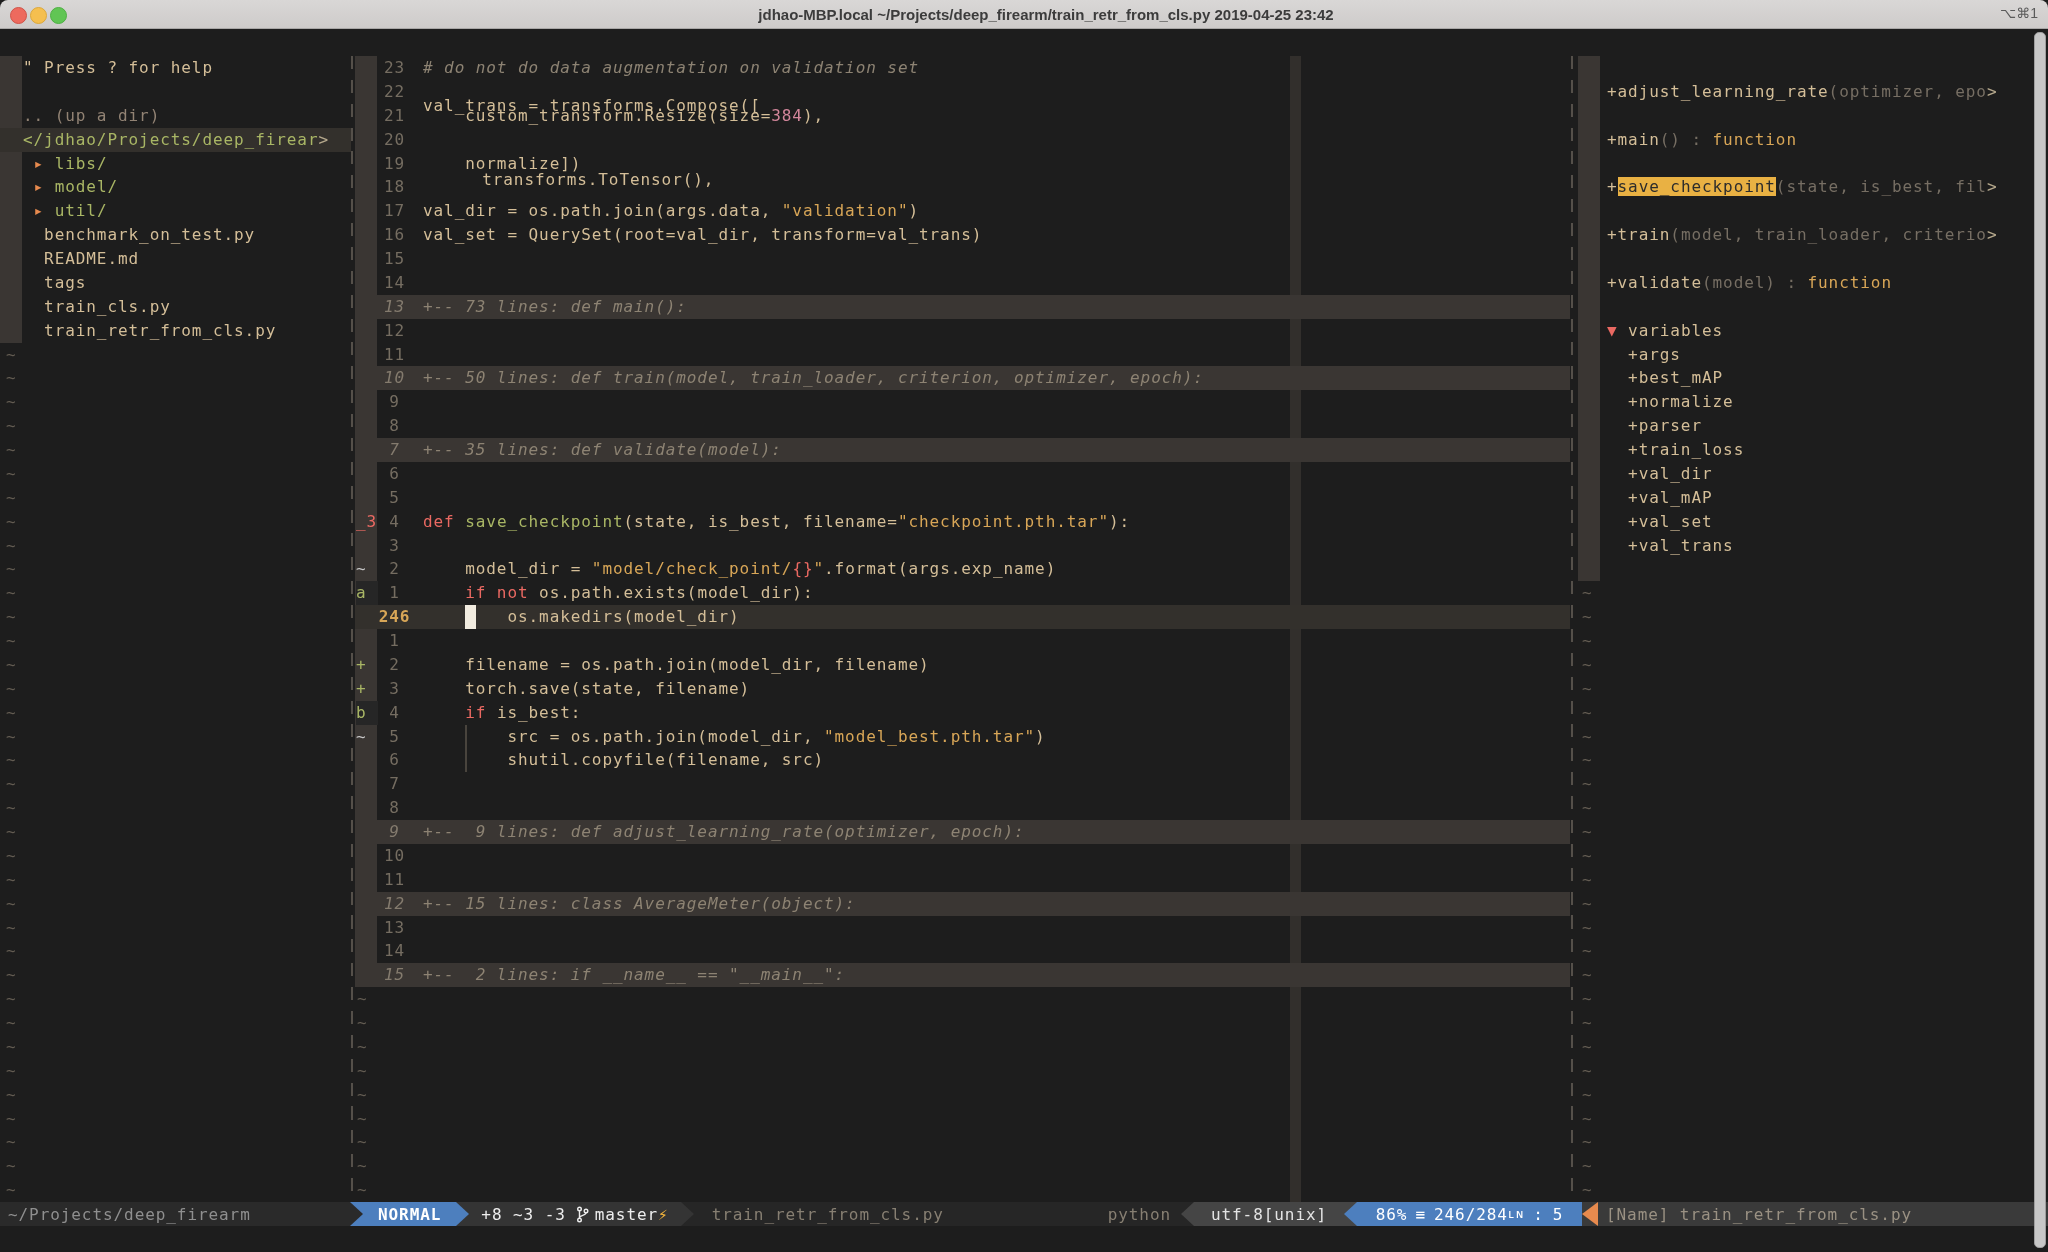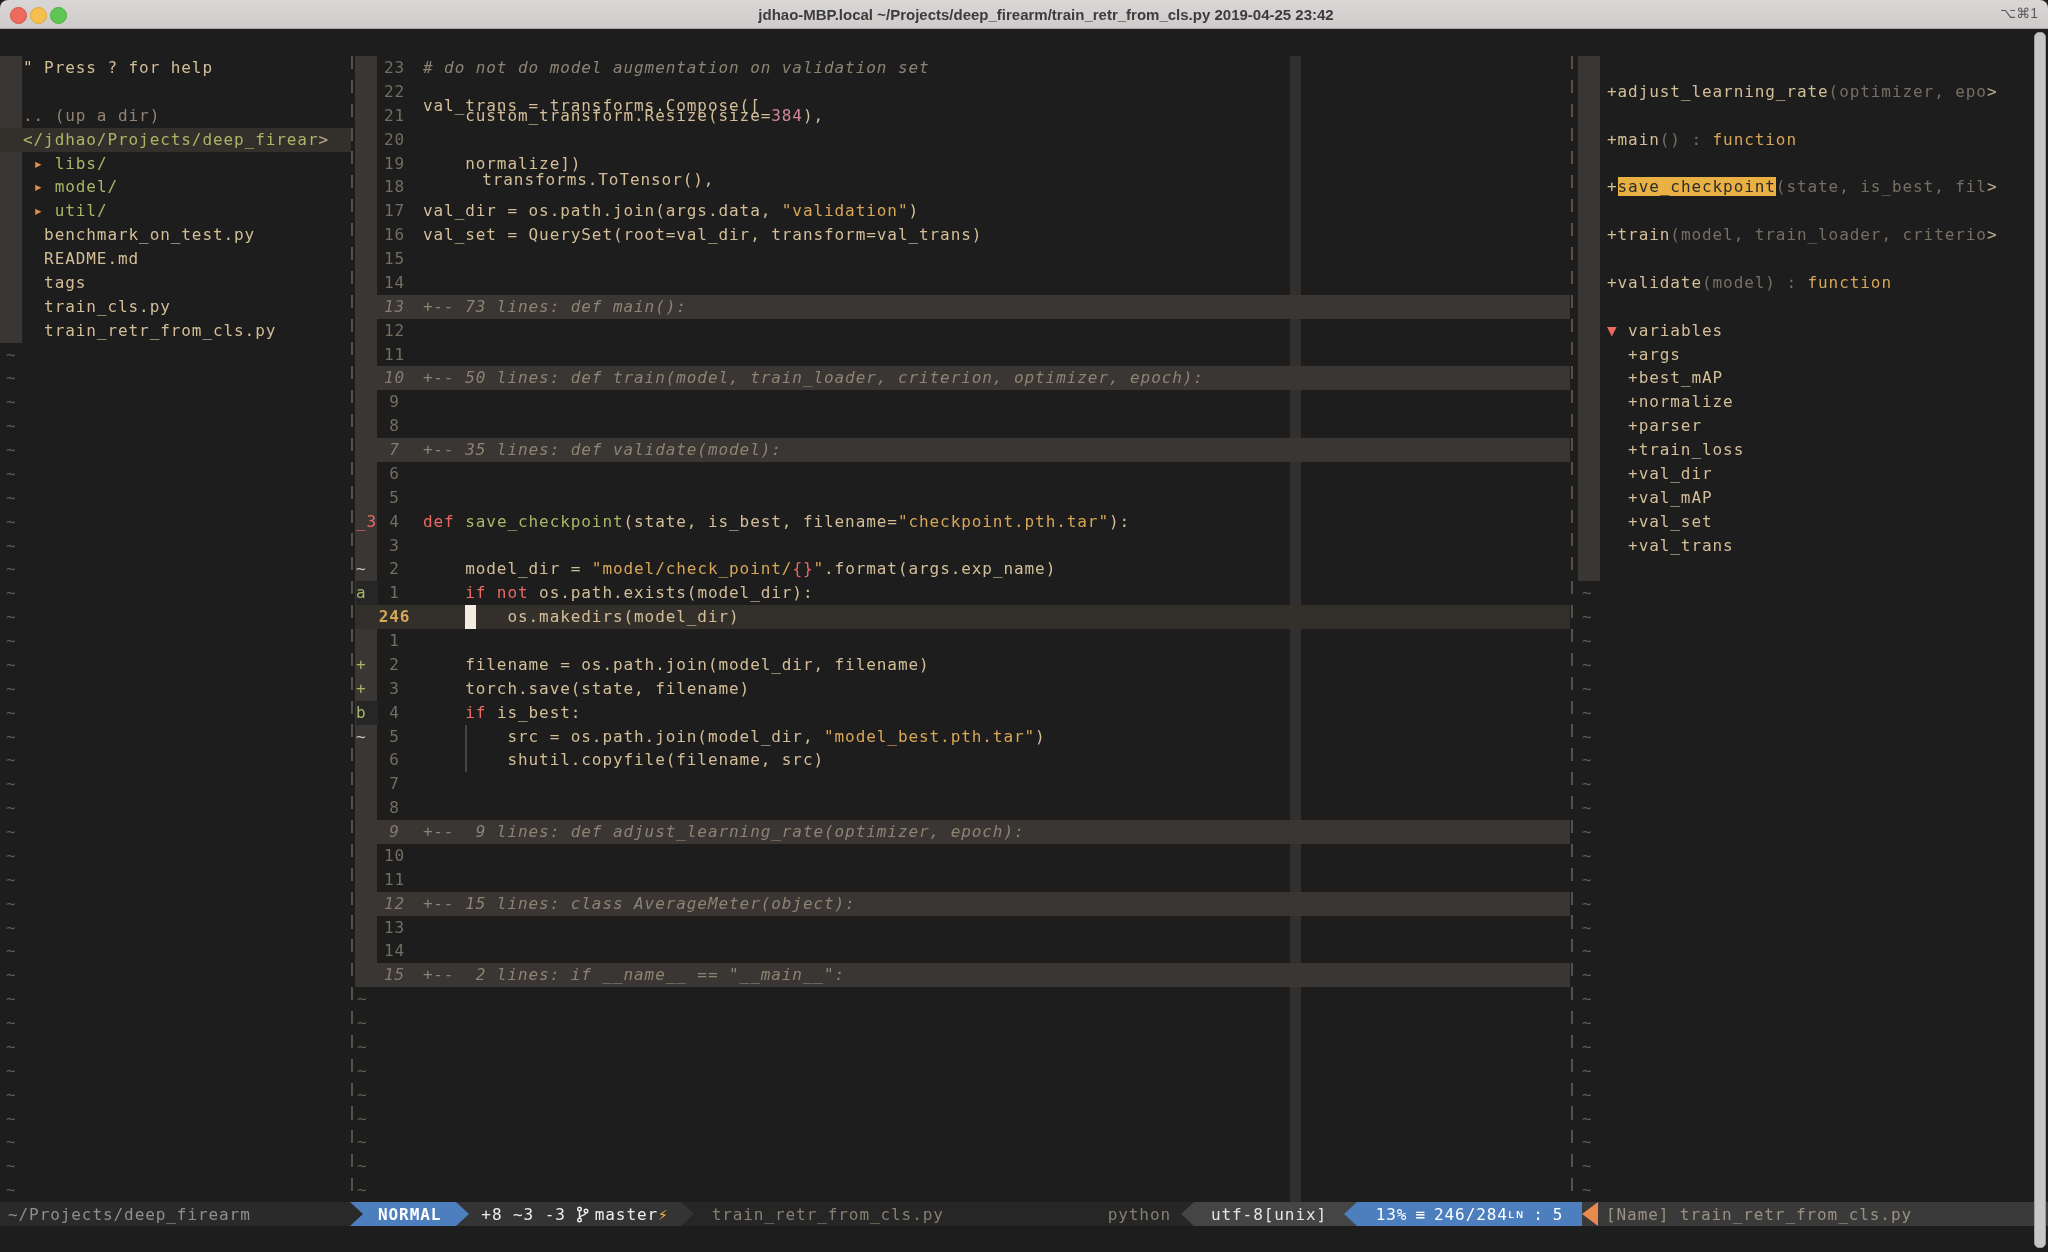--- a/index.html
+++ b/index.html
@@ -123,21 +123,21 @@
       <div class="row mono tilde" style="top: 1034.88px; left: 6px; width: 30px;">~</div>
       <div class="row mono tilde" style="top: 1058.75px; left: 6px; width: 30px;">~</div>
       <div class="row mono tilde" style="top: 1082.62px; left: 6px; width: 30px;">~</div>
       <div class="row mono tilde" style="top: 1106.5px; left: 6px; width: 30px;">~</div>
       <div class="row mono tilde" style="top: 1130.38px; left: 6px; width: 30px;">~</div>
       <div class="row mono tilde" style="top: 1154.25px; left: 6px; width: 30px;">~</div>
       <div class="row mono tilde" style="top: 1178.12px; left: 6px; width: 30px;">~</div>
     </div>
   <div id="code-win">
       <div class="row mono nr" style="top: 56px; left: 377px; width: 35px;">23</div>
-      <div class="row mono" style="top: 56px; left: 423px; width: 1147px;"><span class="sg-c"># do not do model augmentation on validation set</span></div>
+      <div class="row mono" style="top: 56px; left: 423px; width: 1147px;"><span class="sg-c"># do not do data augmentation on validation set</span></div>
       <div class="row mono nr" style="top: 79.875px; left: 377px; width: 35px;">22</div>
       <div class="row mono" style="top: 94px; left: 423px; width: 1147px;"><span class="sg-t">val_trans = transforms.Compose([</span></div>
       <div class="row mono nr" style="top: 103.75px; left: 377px; width: 35px;">21</div>
       <div class="row mono" style="top: 103.75px; left: 423px; width: 1147px;"><span class="sg-t">    custom_transform.Resize(size=</span><span class="sg-n">384</span><span class="sg-t">),</span></div>
       <div class="row mono nr" style="top: 127.625px; left: 377px; width: 35px;">20</div>
       <div class="row mono" style="top: 127.625px; left: 440px; width: 1147px; margin-top: 40px;"><span class="sg-t">    transforms.ToTensor(),</span></div>
       <div class="row mono nr" style="top: 151.5px; left: 377px; width: 35px;">19</div>
       <div class="row mono" style="top: 151.5px; left: 423px; width: 1147px;"><span class="sg-t">    normalize])</span></div>
       <div class="row mono nr" style="top: 175.375px; left: 377px; width: 35px;">18</div>
       <div class="row mono" style="top: 175.375px; left: 423px; width: 1147px;"></div>
@@ -305,21 +305,21 @@
     </div>
     <div class="ar-r" style="border-left:13px solid #343434;background:#262626;"></div>
     <div class="seg mono" style="flex:1;background:#262626;color:#877f72;padding-left:18px;justify-content:space-between;">
       <span>train_retr_from_cls.py</span>
       <span style="margin-right:10px;">python</span>
     </div>
     <div class="ar-l" style="border-right:13px solid #454545;background:#262626;"></div>
     <div class="seg mono" style="width:150px;background:#454545;color:#e4e4e4;justify-content:center;">utf-8[unix]</div>
     <div class="ar-l" style="border-right:13px solid #4d7fbe;background:#454545;"></div>
     <div class="seg mono" style="width:225px;background:#4d7fbe;color:#ffffff;justify-content:center;">
-      <span>13%</span>
+      <span>86%</span>
       <span style="margin:0 8px;">≡</span>
       <span>246/284</span>
       <span style="font-size:12px;">ʟɴ</span>
       <span style="margin:0 9px;">:</span>
       <span>5</span>
     </div>
     <div class="ar-l" style="border-right:16px solid #e78a4e;background:#3a3a3a;"></div>
     <div class="seg mono" style="width:442px;background:#3a3a3a;color:#9a9183;padding-left:8px;">[Name] train_retr_from_cls.py</div>
   </div>
   <div id="cmdline"></div>

